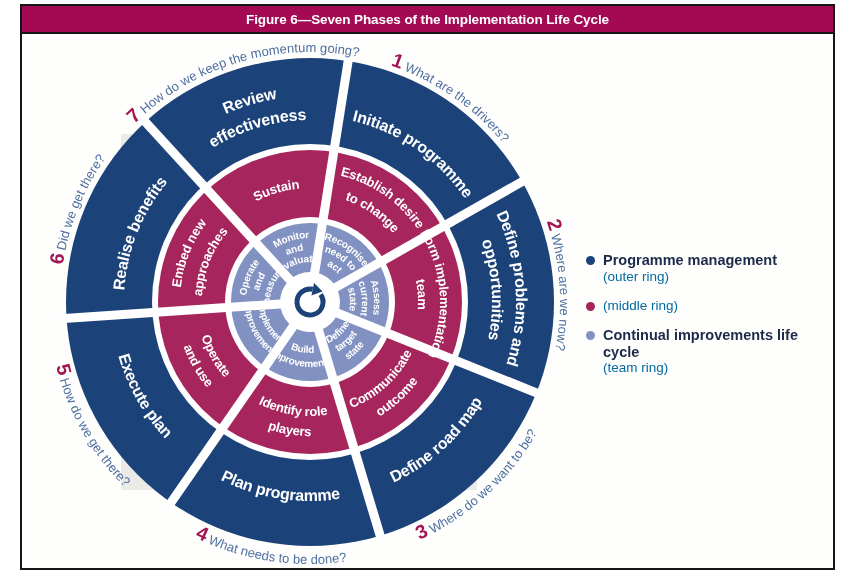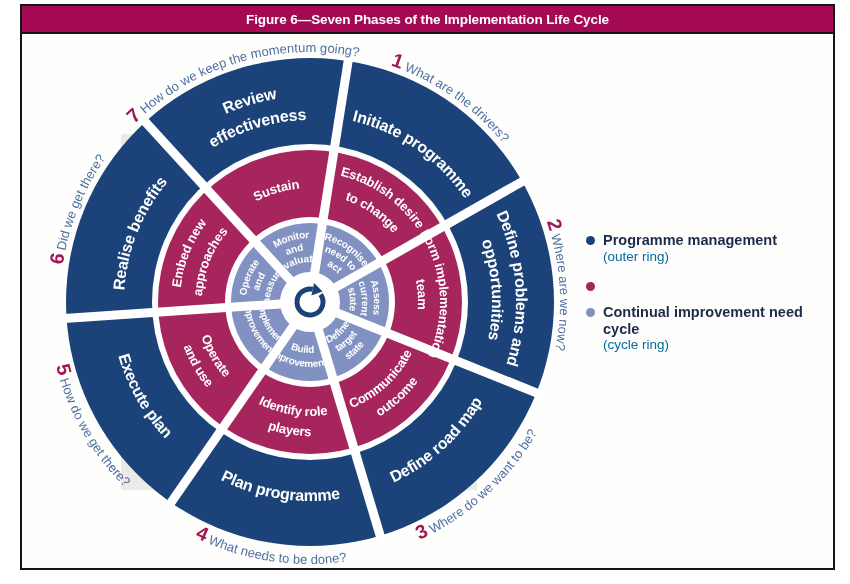--- a/index.html
+++ b/index.html
@@ -14,21 +14,21 @@
   .title-bar{
     height:26px;border-bottom:2px solid #161616;
     display:flex;align-items:center;justify-content:center;
     color:#ffffff;font-weight:bold;font-size:13.5px;letter-spacing:-0.1px;
   }
   svg.wheel{position:absolute;left:0;top:0;}
   svg.wheel text{
     font-family:"Liberation Sans",sans-serif;font-weight:bold;fill:#ffffff;
     letter-spacing:-0.2px;
   }
-  .legend{position:absolute;left:586px;top:232px;width:250px;}
+  .legend{position:absolute;left:586px;top:252px;width:250px;}
   .legend-item{display:flex;gap:8px;margin-bottom:13px;}
   .legend-bullet{flex:0 0 auto;width:9px;height:9px;border-radius:50%;margin-top:4px;}
   .legend-label{font-weight:bold;font-size:14.5px;color:#1c2b4a;line-height:1.15;}
   .legend-sub{font-size:13.5px;color:#0369a1;line-height:1.2;}
 </style>
 </head>
 <body>
 
 <div class="page">
 
@@ -161,24 +161,25 @@
     <div class="legend-item">
       <span class="legend-bullet" style="background: rgb(28, 67, 121);"></span>
       <div>
         <div class="legend-label">Programme management</div>
         <div class="legend-sub">(outer ring)</div>
       </div>
     </div>
     <div class="legend-item">
       <span class="legend-bullet" style="background: rgb(165, 37, 92);"></span>
       <div>
+        <div class="legend-sub">(middle ring)</div>
       </div>
     </div>
     <div class="legend-item">
       <span class="legend-bullet" style="background: rgb(129, 145, 193);"></span>
       <div>
-        <div class="legend-label">Continual improvement need cycle</div>
-        <div class="legend-sub">(cycle ring)</div>
+        <div class="legend-label">Continual improvements life cycle</div>
+        <div class="legend-sub">(team ring)</div>
       </div>
     </div>
   </div>
 
 </div>
 
 </body></html>

